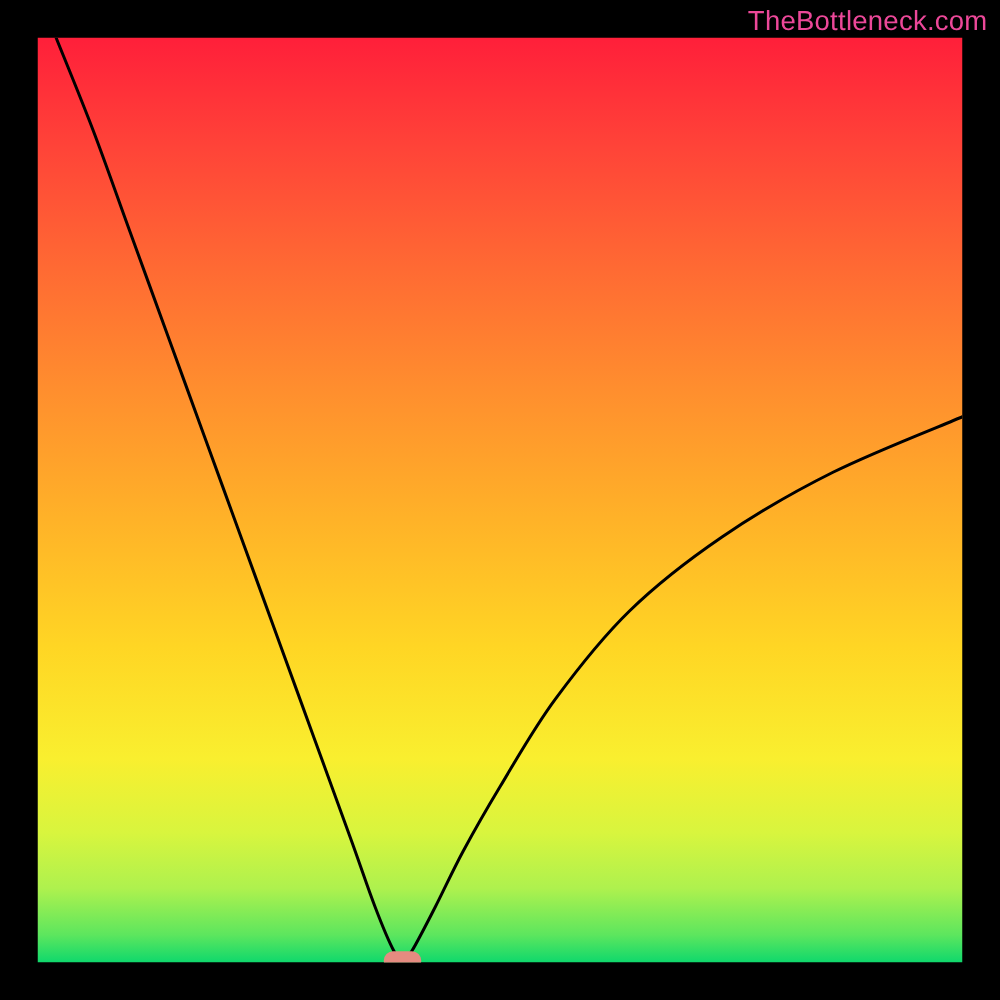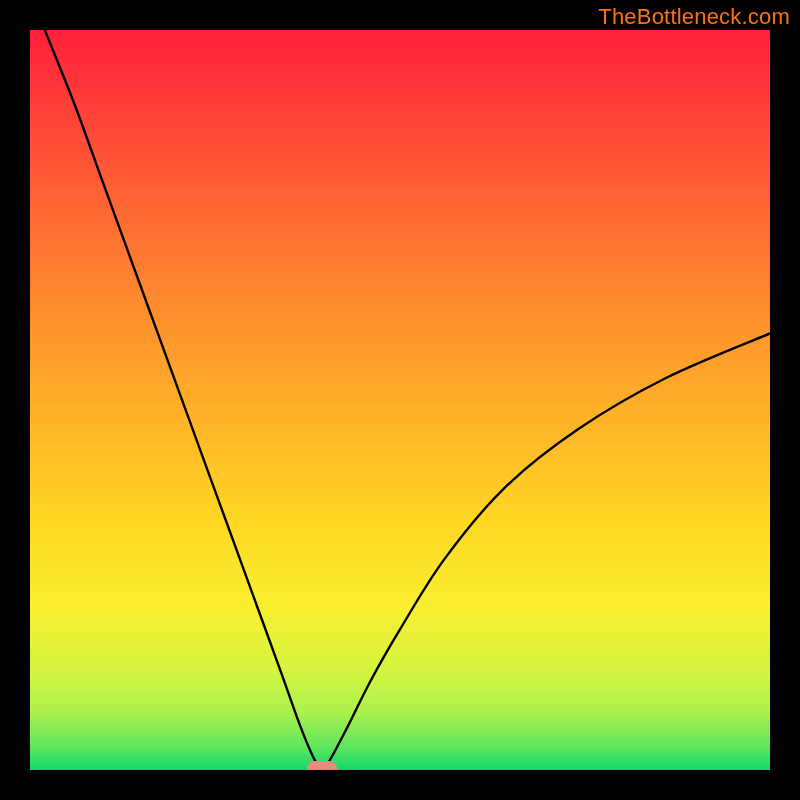--- a/index.html
+++ b/index.html
@@ -14,21 +14,21 @@
   .stage {
     position: relative;
     width: 800px;
     height: 800px;
     background: #000;
   }
   .watermark {
     position: absolute;
     top: 4px;
     right: 10px;
-    color: #f97316;
+    color: #ec4899;
     font-size: 22px;
     font-weight: 500;
     letter-spacing: 0.2px;
     z-index: 50;
   }
   .plot-area {
     position: absolute;
     left: 30px;
     top: 30px;
     width: 740px;

